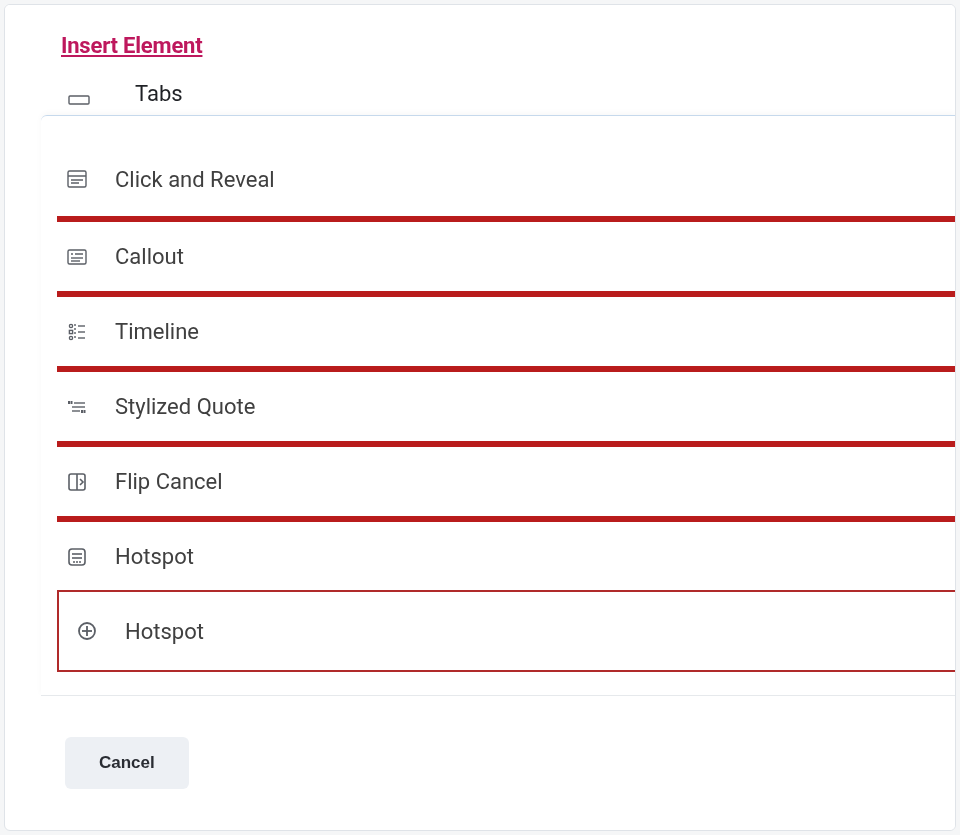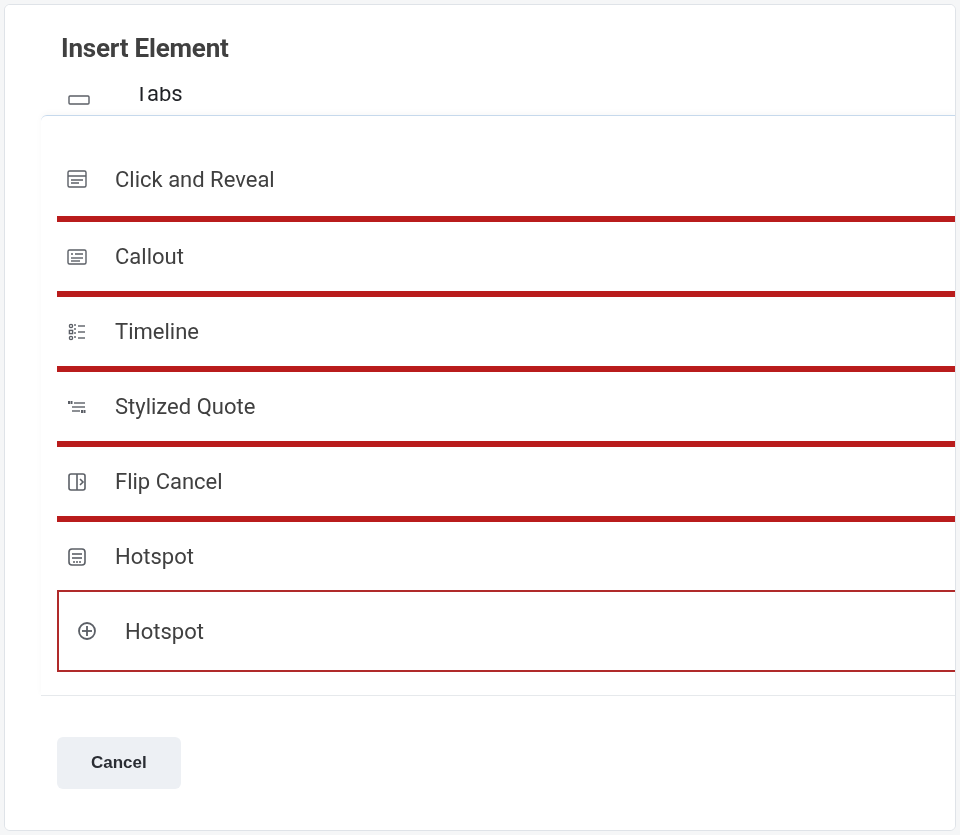--- a/index.html
+++ b/index.html
@@ -29,24 +29,25 @@
       overflow: hidden;
     }
     .modal-header {
       padding: 28px 56px 24px 56px;
       background: #ffffff;
       border-bottom: 0;
       position: relative;
       z-index: 5;
     }
     .modal-title {
-      font-size: 26px;
+      font-size: 22px;
       font-weight: 700;
-      color: #404040;
+      color: #be185d;
       letter-spacing: -0.2px;
+      text-decoration: underline;
     }
     .inner-panel {
       position: absolute;
       top: 110px;
       left: 36px;
       right: 0;
       bottom: 134px;
       background: #ffffff;
       border-top: 1px solid #c6d9ec;
       border-bottom: 1px solid #e6e9ec;
@@ -119,21 +120,21 @@
     }
     .list-item.highlighted {
       border: 2px solid #b02a2a;
       border-right: none;
       padding-left: 16px;
       margin-top: -1px;
       min-height: 82px;
     }
     .modal-footer {
       position: absolute;
-      left: 0;
+      left: 8px;
       right: 0;
       bottom: 0;
       height: 134px;
       display: flex;
       align-items: center;
       padding-left: 52px;
       background: #ffffff;
     }
     .cancel-btn {
       background: #edf0f4;

